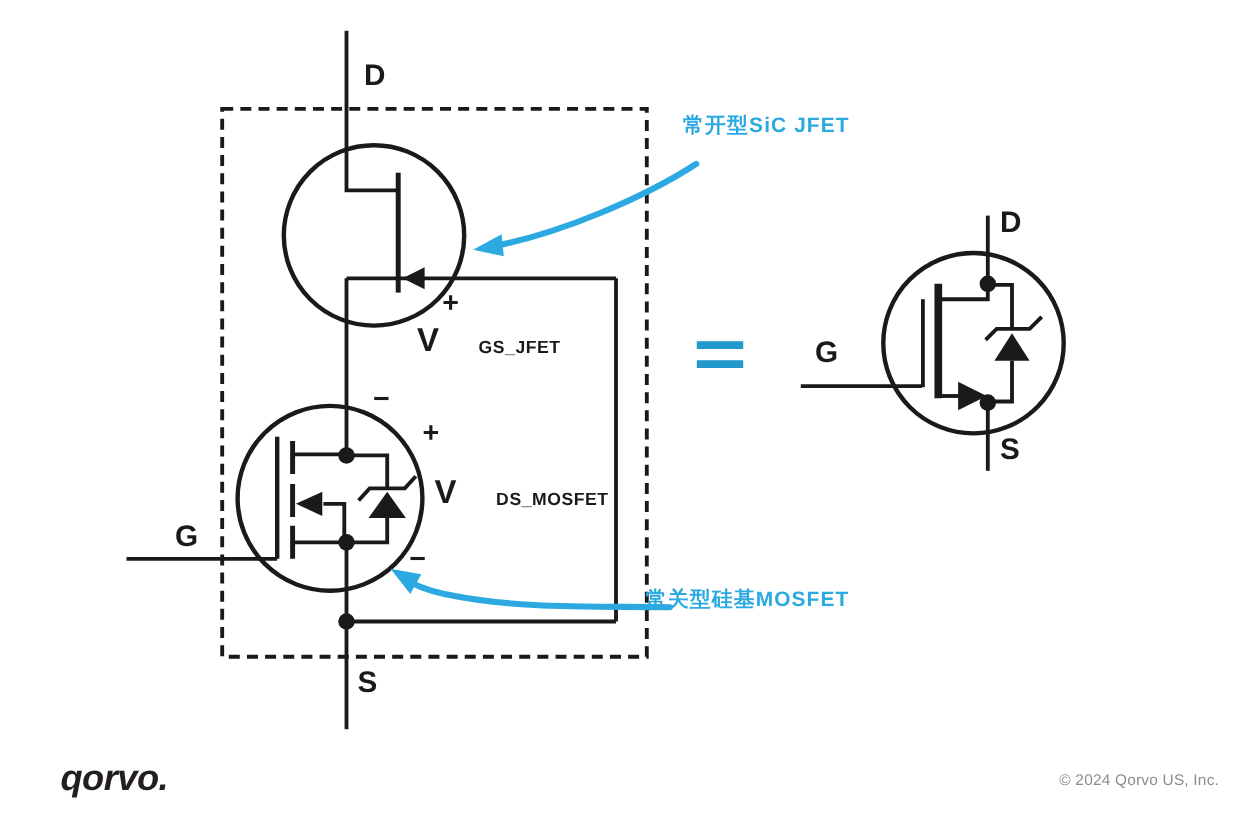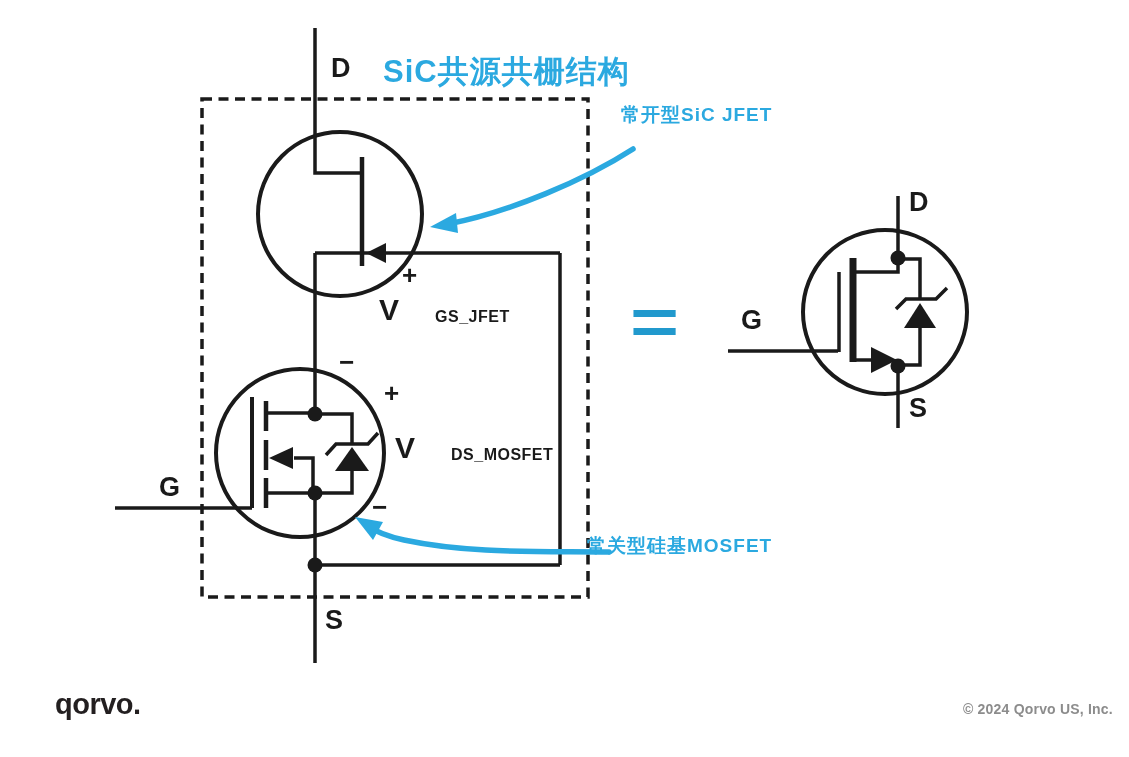--- a/index.html
+++ b/index.html
@@ -18,26 +18,26 @@
   .vlabel .vmain{font-size:30px;font-weight:bold;}
   .vlabel .vsub{font-size:16px;font-weight:bold;margin-top:14px;letter-spacing:0.5px;margin-left:36px;}
   .cyan{color:#2BA9E0;font-weight:bold;}
   .anno-title{font-size:31px;letter-spacing:1px;}
   .anno{font-size:19px;letter-spacing:1px;}
   .equals{
     position:absolute;left:630px;top:284px;color:#2199CD;font-weight:bold;
     font-size:56px;transform:scale(1.5,1.15);transform-origin:left top;
   }
   .logo{
-    position:absolute;left:55px;top:688px;font-size:29px;font-weight:800;
-    color:#231f20;letter-spacing:-0.5px;
+    position:absolute;left:55px;top:688px;font-size:33px;font-weight:800;
+    color:#231f20;letter-spacing:-0.5px;font-style:italic;
   }
   .copyright{
     position:absolute;left:963px;top:701px;font-size:14px;color:#8c8c8c;
-    font-weight:bold;letter-spacing:0.2px;text-align:right;
+    font-weight:normal;letter-spacing:0.2px;text-align:right;
   }
 </style>
 </head>
 <body>
 
 <div class="stage">
 
   <svg class="diagram" width="1129" height="757" viewBox="0 0 1129 757">
 
     <rect x="202" y="99" width="386" height="498" fill="none" stroke="#1A1A1A" stroke-width="3.5" stroke-dasharray="10 6.5"></rect>
@@ -123,20 +123,19 @@
       <span class="vsub">DS_MOSFET</span>
   </div>
   <div class="lbl sign" style="left:372px;top:494px;">−</div>
 
   <div class="equals">=</div>
 
   <div class="lbl term" style="left:909px;top:189px;">D</div>
   <div class="lbl term" style="left:741px;top:307px;">G</div>
   <div class="lbl term" style="left:909px;top:395px;">S</div>
 
-  <div class="lbl cyan anno-title" style="left:383px;top:56px;">SiC共源共栅结构</div>
   <div class="lbl cyan anno" style="left:621px;top:105px;">常开型SiC JFET</div>
   <div class="lbl cyan anno" style="left:587px;top:536px;">常关型硅基MOSFET</div>
 
   <div class="logo">qorvo.</div>
   <div class="copyright">© 2024 Qorvo US, Inc.</div>
 
 </div>
 
 </body></html>

